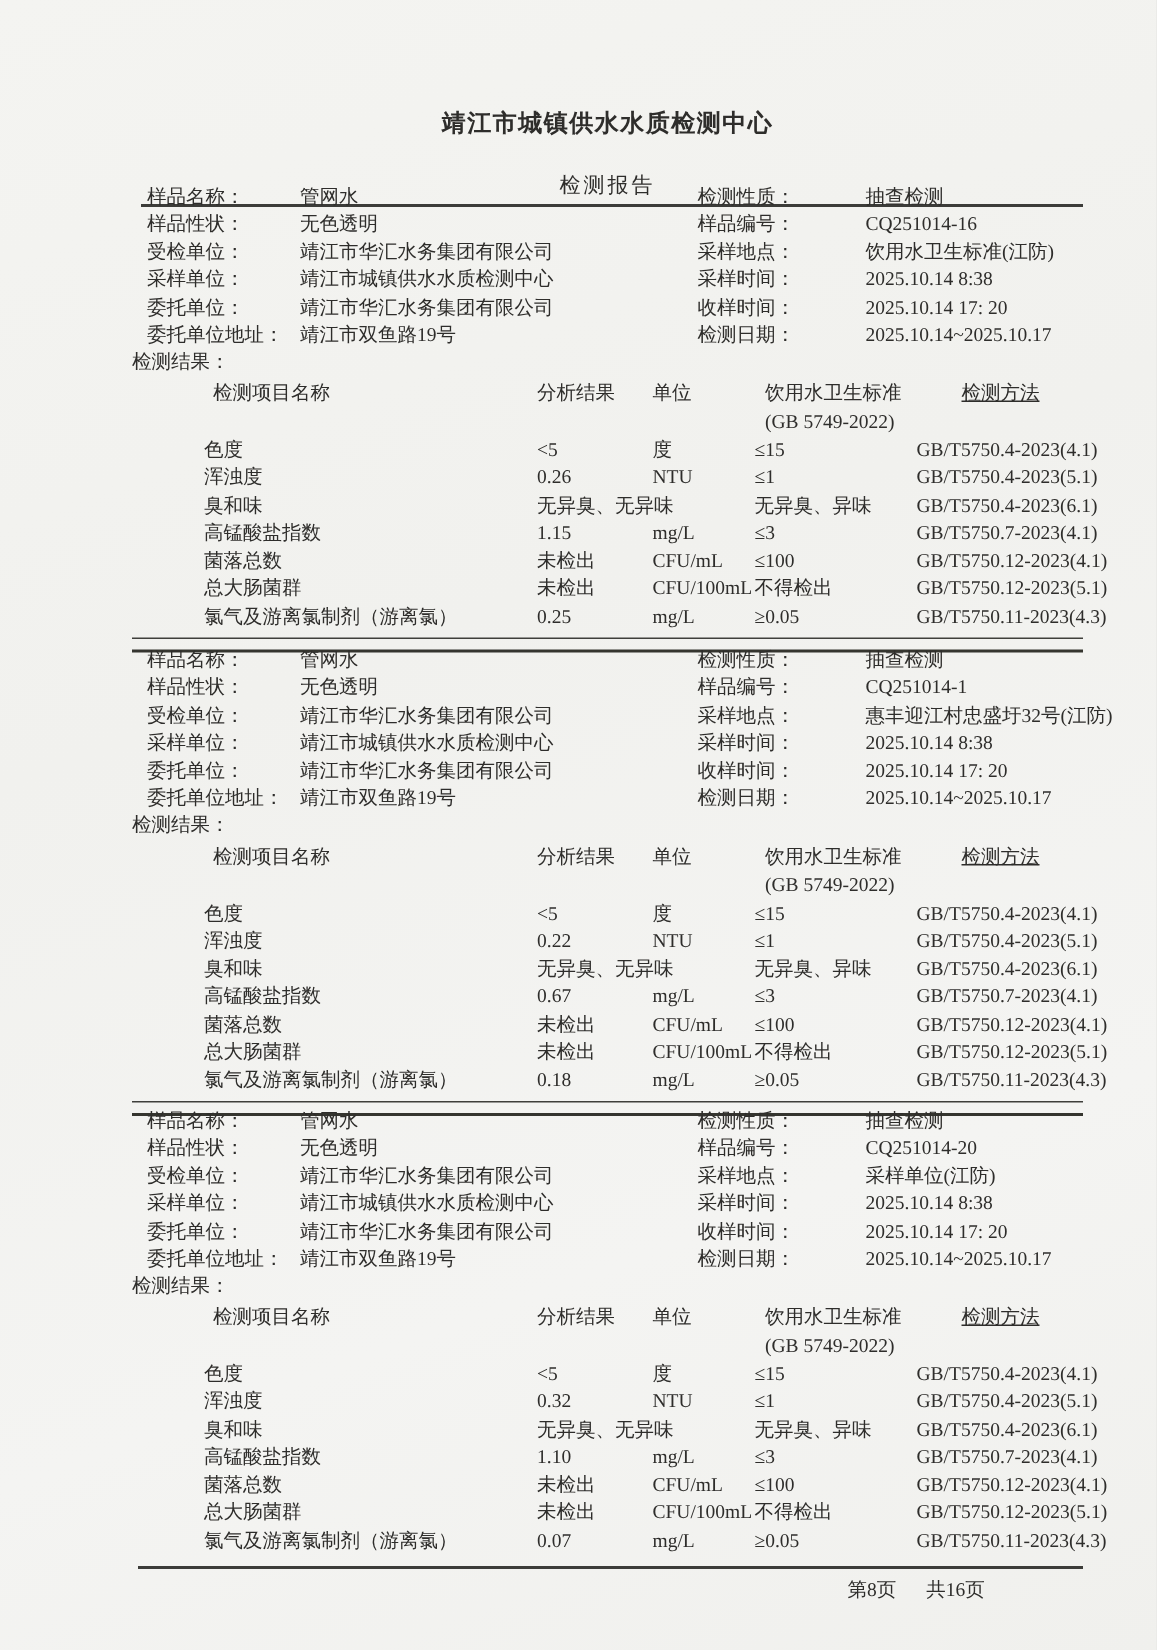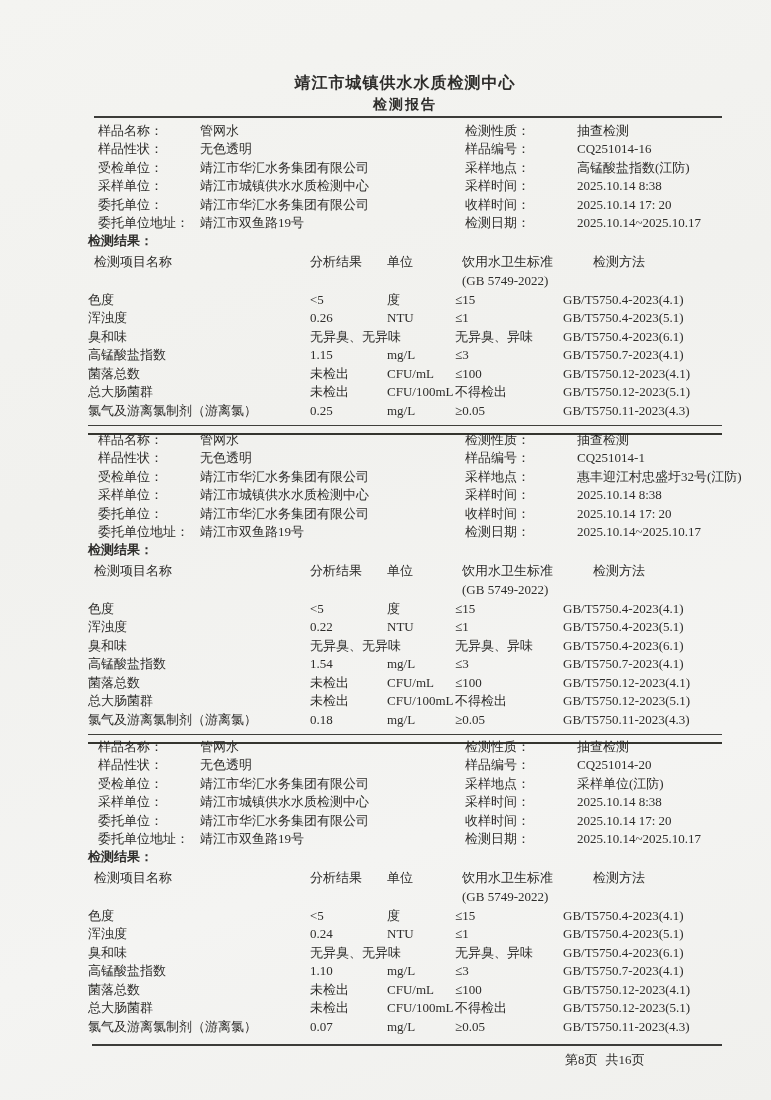--- a/index.html
+++ b/index.html
@@ -5,41 +5,41 @@
   html,body{margin:0;padding:0;background:#e9e9e6;}
   .page{
     position:relative;width:771px;height:1100px;overflow:hidden;
     background:linear-gradient(160deg,#f4f4f1 0%,#f1f1ee 38%,#f4f4f2 72%,#f0f0ed 100%);
     color:#2e2d2b;
     font-family:"Liberation Serif","DejaVu Serif",serif;
     font-size:13px;
   }
   .head{position:absolute;top:72px;left:88px;width:634px;text-align:center;}
   .title{font-size:16px;font-weight:700;letter-spacing:1px;line-height:22px;}
-  .subtitle{font-size:14px;font-weight:700;letter-spacing:2px;line-height:21px;}
+  .subtitle{font-size:14px;font-weight:400;letter-spacing:2px;line-height:21px;margin-top:20px;}
   .title-rule{border:0;border-top:2px solid #3c3c39;margin:1px 0 0 6px;}
   .section{position:absolute;left:88px;width:634px;}
   #section-1{top:122px;} #section-2{top:431px;} #section-3{top:738px;}
   .info{display:grid;grid-template-columns:102px 265px 112px 155px;line-height:18.4px;padding-left:10px;}
   .info span{white-space:nowrap;}
   .info-row{display:contents;}
-  .results-label{line-height:18.5px;font-weight:bold;}
-  .thead,.trows{display:grid;grid-template-columns:222px 77px 68px 108px 159px;}
+  .results-label{line-height:18.5px;}
+  .thead,.trows{display:grid;grid-template-columns:222px 77px 68px 108px 159px;margin-left:48px;}
   .thead{line-height:19px;margin-top:1px;}
   .thead span{white-space:nowrap;}
   .th-item{padding-left:6px;}
   .th-standard{padding-left:7px;}
-  .th-method{padding-left:30px;}
+  .th-method{padding-left:30px;text-decoration:underline;}
   .trows{line-height:18.5px;margin-top:1px;}
   .trows span{white-space:nowrap;}
   .table-row{display:contents;}
   .rule-thin{border:0;border-top:1.7px solid #3f3f3b;margin:5px 0 0 0;}
   .rule-thick{border:0;border-top:2.5px solid #35352f;margin:7px 0 0 0;}
   .footer-rule{position:absolute;top:1044px;left:92px;width:630px;border:0;border-top:2px solid #3c3c39;margin:0;}
-  .footer-text{position:absolute;top:1051px;left:565px;display:flex;gap:8px;line-height:18px;}
+  .footer-text{position:absolute;top:1051px;left:565px;display:flex;gap:20px;line-height:18px;}
 </style>
 </head>
 <body>
 
 <div class="page">
 
   <div class="head">
     <div class="title">靖江市城镇供水水质检测中心</div>
     <div class="subtitle">检测报告</div>
     <hr class="title-rule">
@@ -59,21 +59,21 @@
           <span>样品性状：</span>
           <span>无色透明</span>
           <span>样品编号：</span>
           <span>CQ251014-16</span>
         </div>
 
         <div class="info-row">
           <span>受检单位：</span>
           <span>靖江市华汇水务集团有限公司</span>
           <span>采样地点：</span>
-          <span>高锰酸盐指数(江防)</span>
+          <span>饮用水卫生标准(江防)</span>
         </div>
 
         <div class="info-row">
           <span>采样单位：</span>
           <span>靖江市城镇供水水质检测中心</span>
           <span>采样时间：</span>
           <span>2025.10.14 8:38</span>
         </div>
 
         <div class="info-row">
@@ -243,21 +243,21 @@
         <div class="table-row">
           <span>臭和味</span>
           <span>无异臭、无异味</span>
           <span></span>
           <span>无异臭、异味</span>
           <span>GB/T5750.4-2023(6.1)</span>
         </div>
 
         <div class="table-row">
           <span>高锰酸盐指数</span>
-          <span>1.54</span>
+          <span>0.67</span>
           <span>mg/L</span>
           <span>≤3</span>
           <span>GB/T5750.7-2023(4.1)</span>
         </div>
 
         <div class="table-row">
           <span>菌落总数</span>
           <span>未检出</span>
           <span>CFU/mL</span>
           <span>≤100</span>
@@ -347,21 +347,21 @@
         <div class="table-row">
           <span>色度</span>
           <span>&lt;5</span>
           <span>度</span>
           <span>≤15</span>
           <span>GB/T5750.4-2023(4.1)</span>
         </div>
 
         <div class="table-row">
           <span>浑浊度</span>
-          <span>0.24</span>
+          <span>0.32</span>
           <span>NTU</span>
           <span>≤1</span>
           <span>GB/T5750.4-2023(5.1)</span>
         </div>
 
         <div class="table-row">
           <span>臭和味</span>
           <span>无异臭、无异味</span>
           <span></span>
           <span>无异臭、异味</span>

